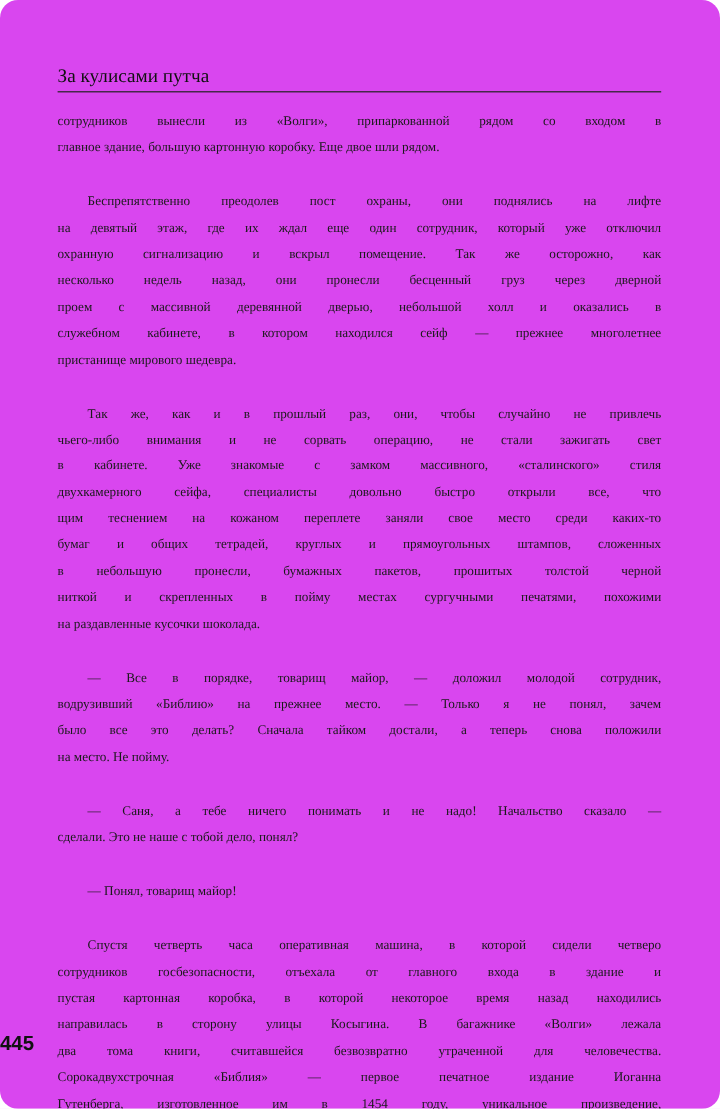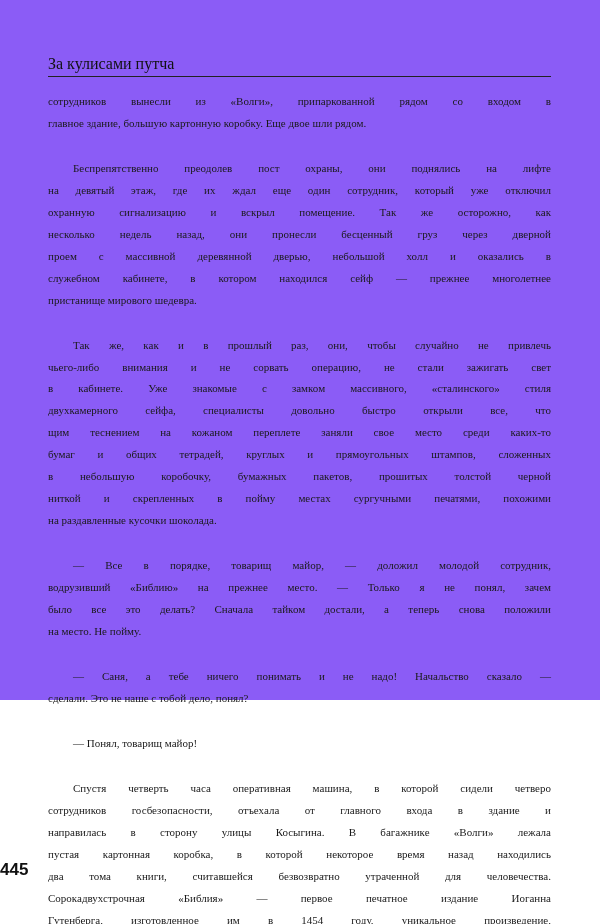--- a/index.html
+++ b/index.html
@@ -1,17 +1,17 @@
 <!DOCTYPE html>
 <html><head>
   <meta charset="utf-8">
   <style>
     html, body { margin: 0; padding: 0; background: #ffffff; }
     body { width: 600px; height: 924px; position: relative; overflow: hidden; }
-    .page { position: absolute; left: 0; top: 0; width: 600px; height: 700px; background: #8b5cf6; color: #1a1a1a; }
+    .page { position: absolute; left: 0; top: 0; width: 600px; height: 924px; background: #d946ef; color: #1a1a1a; border-radius: 15px; }
     .running-head {
       position: absolute; left: 48px; top: 54px; width: 503px;
       font-family: "Liberation Serif", serif; font-size: 16px; line-height: 20px;
       color: #111;
     }
     .rule { position: absolute; left: 48px; top: 76px; width: 503px; height: 0; border-top: 1.5px solid #222; }
     .body-text {
       position: absolute; left: 48px; top: 91px; width: 503px;
       font-family: "Liberation Serif", serif; font-size: 11px; line-height: 21.95px;
       color: #1a1a1a; text-align: justify; text-align-last: left;
@@ -39,34 +39,34 @@
       <span class="line">несколько недель назад, они пронесли бесценный груз через дверной</span>
       <span class="line">проем с массивной деревянной дверью, небольшой холл и оказались в</span>
       <span class="line">служебном кабинете, в котором находился сейф — прежнее многолетнее</span>
       <span class="line last">пристанище мирового шедевра.</span>
       <span class="line ind">Так же, как и в прошлый раз, они, чтобы случайно не привлечь</span>
       <span class="line">чьего-либо внимания и не сорвать операцию, не стали зажигать свет</span>
       <span class="line">в кабинете. Уже знакомые с замком массивного, «сталинского» стиля</span>
       <span class="line">двухкамерного сейфа, специалисты довольно быстро открыли все, что</span>
       <span class="line">щим теснением на кожаном переплете заняли свое место среди каких-то</span>
       <span class="line">бумаг и общих тетрадей, круглых и прямоугольных штампов, сложенных</span>
-      <span class="line">в небольшую коробочку, бумажных пакетов, прошитых толстой черной</span>
+      <span class="line">в небольшую пронесли, бумажных пакетов, прошитых толстой черной</span>
       <span class="line">ниткой и скрепленных в пойму местах сургучными печатями, похожими</span>
       <span class="line last">на раздавленные кусочки шоколада.</span>
       <span class="line ind">— Все в порядке, товарищ майор, — доложил молодой сотрудник,</span>
       <span class="line">водрузивший «Библию» на прежнее место. — Только я не понял, зачем</span>
       <span class="line">было все это делать? Сначала тайком достали, а теперь снова положили</span>
       <span class="line last">на место. Не пойму.</span>
       <span class="line ind">— Саня, а тебе ничего понимать и не надо! Начальство сказало —</span>
       <span class="line last">сделали. Это не наше с тобой дело, понял?</span>
       <span class="line ind last">— Понял, товарищ майор!</span>
       <span class="line ind">Спустя четверть часа оперативная машина, в которой сидели четверо</span>
       <span class="line">сотрудников госбезопасности, отъехала от главного входа в здание и</span>
+      <span class="line">пустая картонная коробка, в которой некоторое время назад находились</span>
       <span class="line">направилась в сторону улицы Косыгина. В багажнике «Волги» лежала</span>
-      <span class="line">пустая картонная коробка, в которой некоторое время назад находились</span>
       <span class="line">два тома книги, считавшейся безвозвратно утраченной для человечества.</span>
       <span class="line">Сорокадвухстрочная «Библия» — первое печатное издание Иоганна</span>
       <span class="line">Гутенберга, изготовленное им в 1454 году, уникальное произведение,</span>
       <span class="line">равного которому не было в мире, возвратилась в привычную для нее</span>
       <span class="line">обстановку, продолжив отбывание сурового наказания в мрачном бро-</span>
     </div>
   <div class="page-number">445</div>
 </div>
 
 </body></html>

